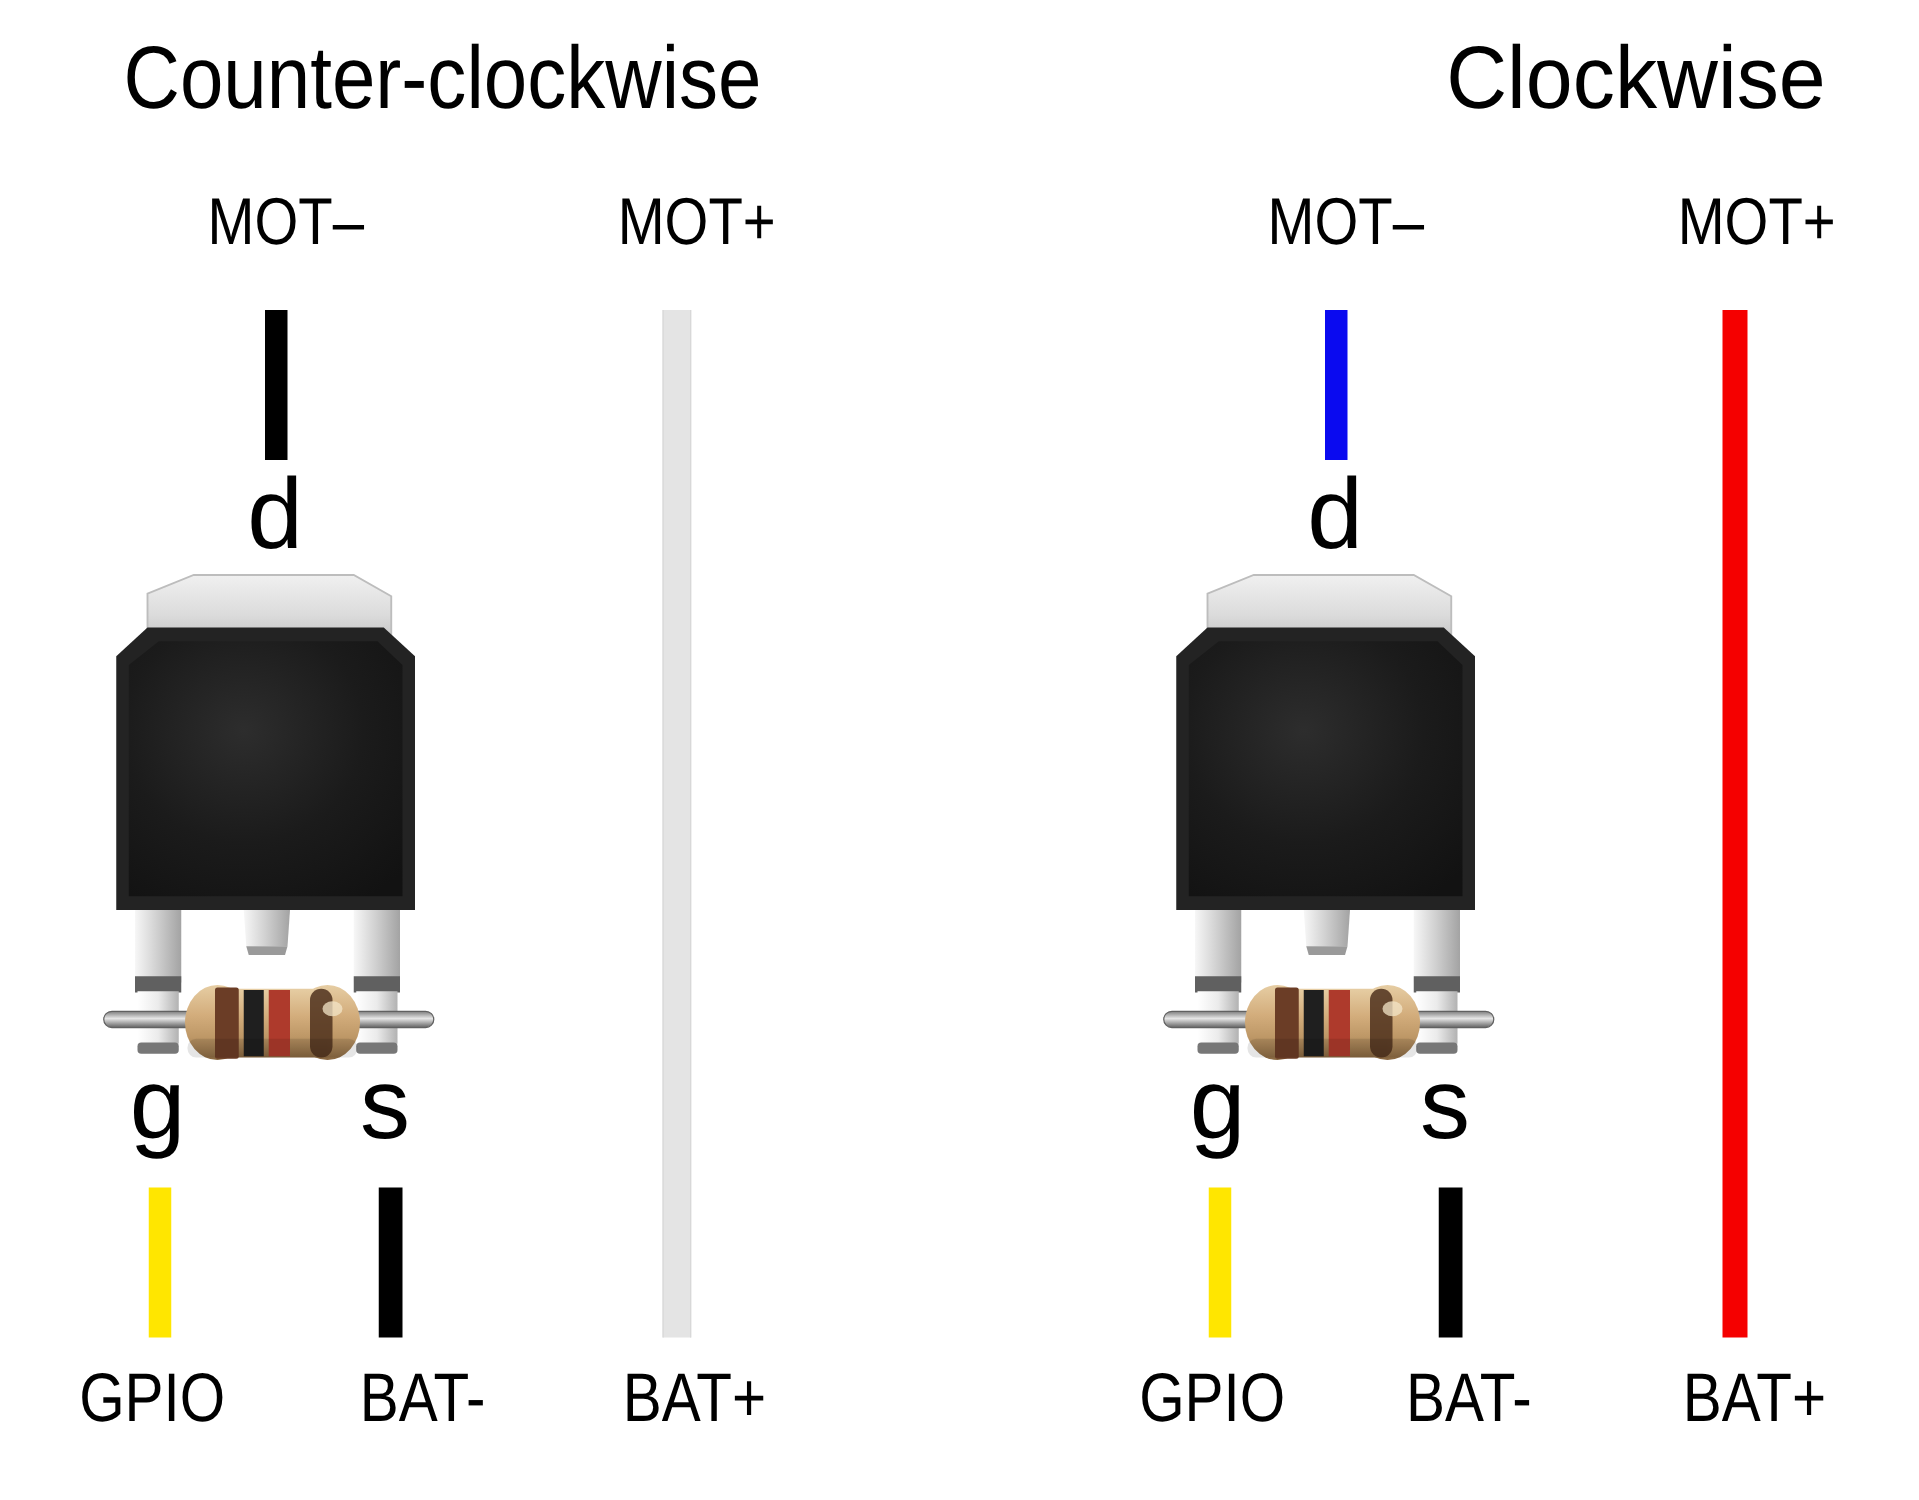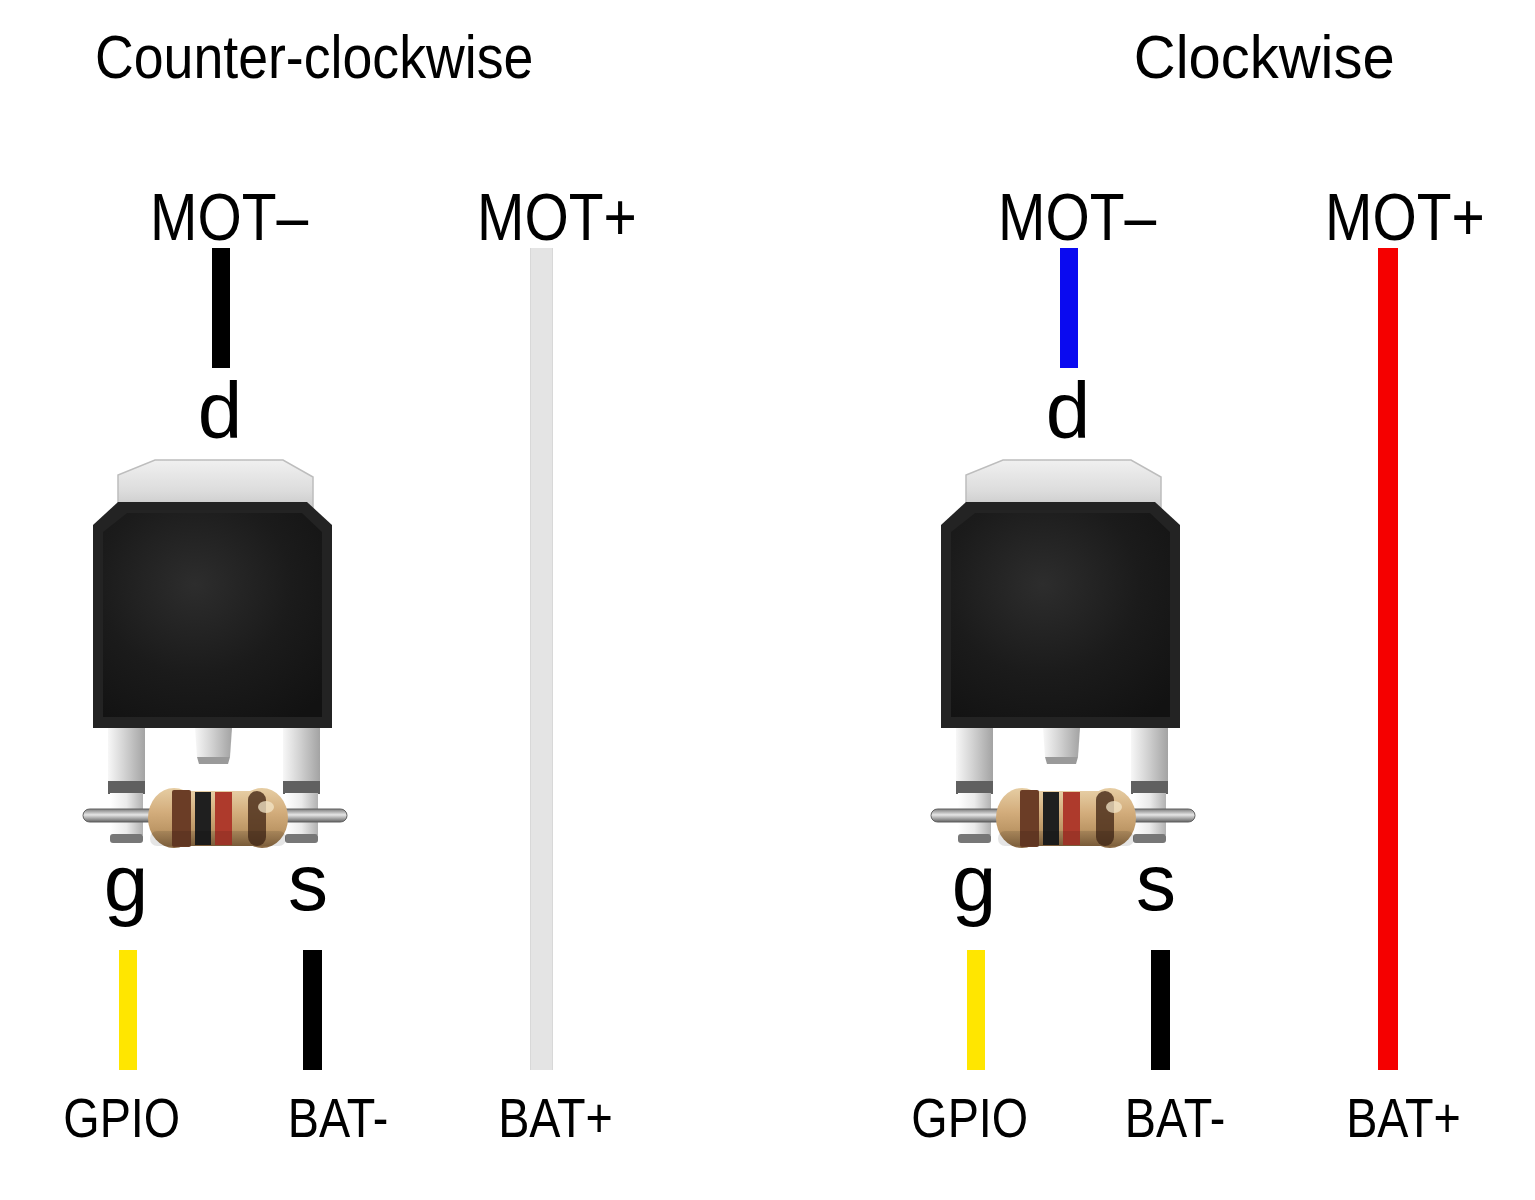--- a/index.html
+++ b/index.html
@@ -3,22 +3,22 @@
 <meta charset="utf-8">
 <style>
   html,body{margin:0;padding:0;background:#fff;}
   .canvas{position:relative;width:1535px;height:1200px;background:#ffffff;overflow:hidden;
           font-family:"Liberation Sans", sans-serif;color:#000;}
   .lbl{position:absolute;text-align:center;line-height:1;white-space:nowrap;}
   .lbl>span{display:inline-block;transform:scaleX(0.85);transform-origin:50% 50%;}
   .lbl>span.sx88{transform:scaleX(0.88);}
   .lbl>span.sx95{transform:scaleX(0.95);}
   .lbl>span.sx100{transform:none;}
-  .title{font-size:61px;}
-  .motlbl{font-size:67px;margin-top:32px;}
+  .title{font-size:71px;text-align:right;}
+  .motlbl{font-size:53px;}
   .pinlbl{font-size:80px;}
   .botlbl{font-size:55px;}
   .wire{position:absolute;}
   .wire.gray{border-left:1px solid #d8d8d8;border-right:1px solid #d8d8d8;}
   svg.mosfet{position:absolute;width:270px;height:400px;}
 </style>
 </head>
 <body>
 
 <div class="canvas">
@@ -110,21 +110,21 @@
   <div class="lbl pinlbl" style="left:76px;top:843px;width:100px;"><span class="sx100">g</span></div>
   <div class="lbl pinlbl" style="left:258px;top:843px;width:100px;"><span class="sx100">s</span></div>
 
   <div class="wire" style="left: 119px; top: 950px; width: 18px; height: 120px; background: rgb(255, 230, 0);"></div>
   <div class="wire" style="left: 303px; top: 950px; width: 19px; height: 120px; background: rgb(0, 0, 0);"></div>
 
   <div class="lbl botlbl" style="left:22px;top:1091px;width:200px;"><span>GPIO</span></div>
   <div class="lbl botlbl" style="left:238px;top:1091px;width:200px;"><span>BAT-</span></div>
   <div class="lbl botlbl" style="left:456px;top:1091px;width:200px;"><span>BAT+</span></div>
 
-  <div class="lbl title" style="left:1014px;top:27px;width:500px;"><span class="sx95">Clockwise</span></div>
+  <div class="lbl title" style="left:969px;top:27px;width:500px;"><span class="sx95">Clockwise</span></div>
 
   <div class="lbl motlbl" style="left:927px;top:151px;width:300px;"><span>MOT–</span></div>
   <div class="lbl motlbl" style="left:1255px;top:151px;width:300px;"><span>MOT+</span></div>
 
   <div class="wire" style="left: 1060px; top: 248px; width: 18px; height: 120px; background: rgb(10, 10, 240);"></div>
   <div class="wire" style="left: 1378px; top: 248px; width: 20px; height: 822px; background: rgb(245, 0, 0);"></div>
 
   <div class="lbl pinlbl" style="left:1018px;top:371px;width:100px;"><span class="sx100">d</span></div>
 
   <svg class="mosfet" viewBox="0 0 270 400" style="left:928px;top:455px;">

